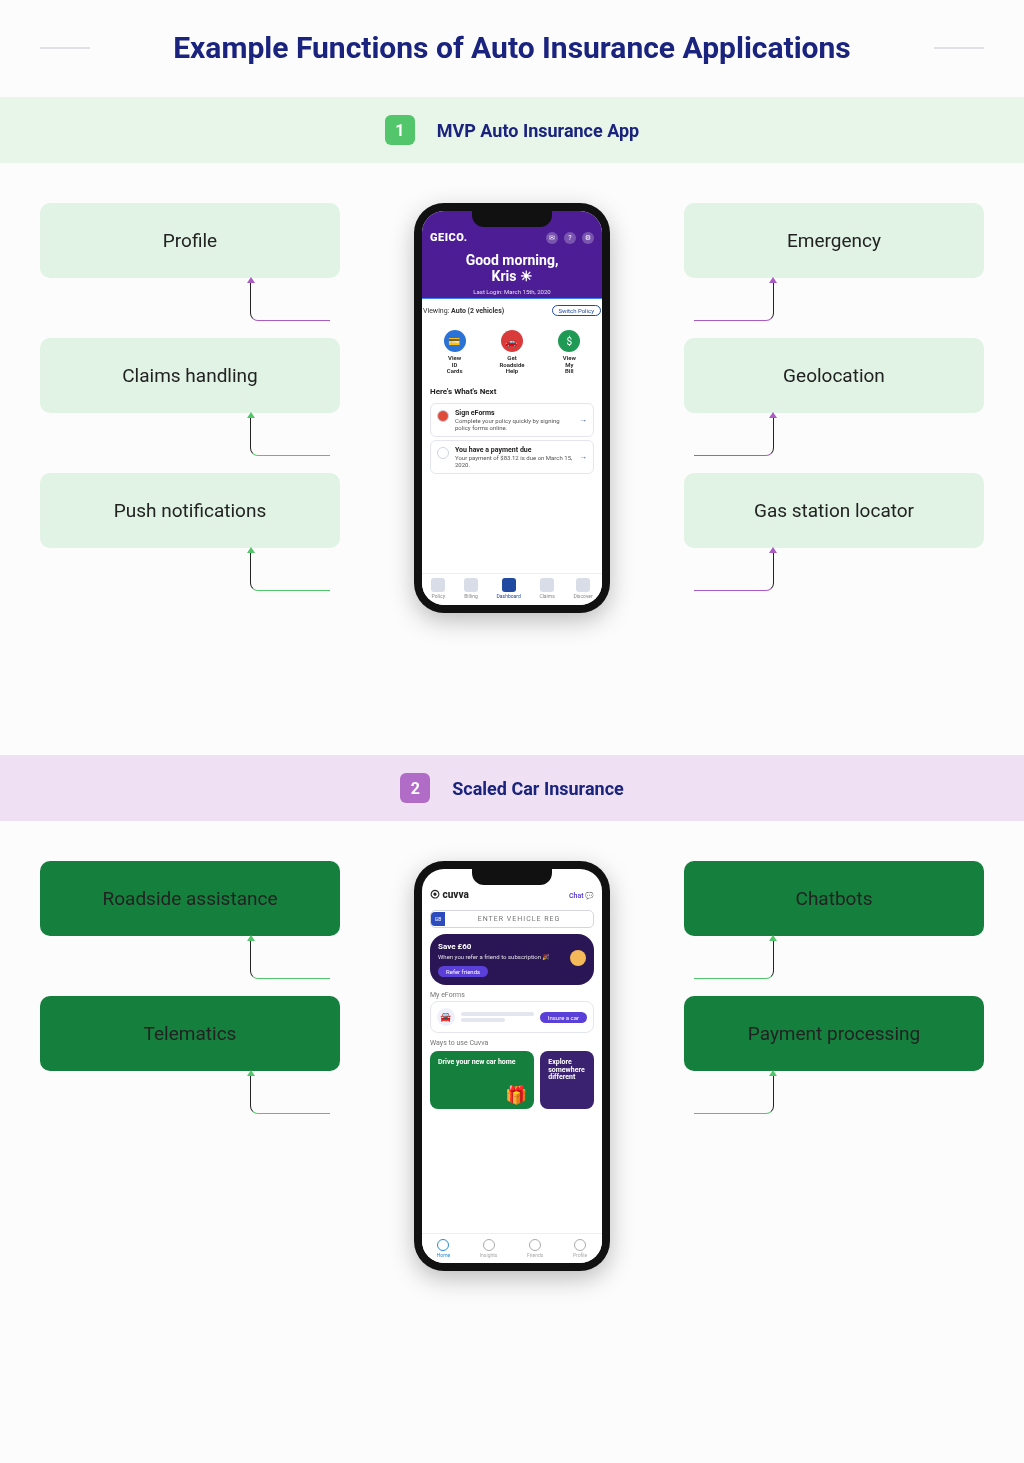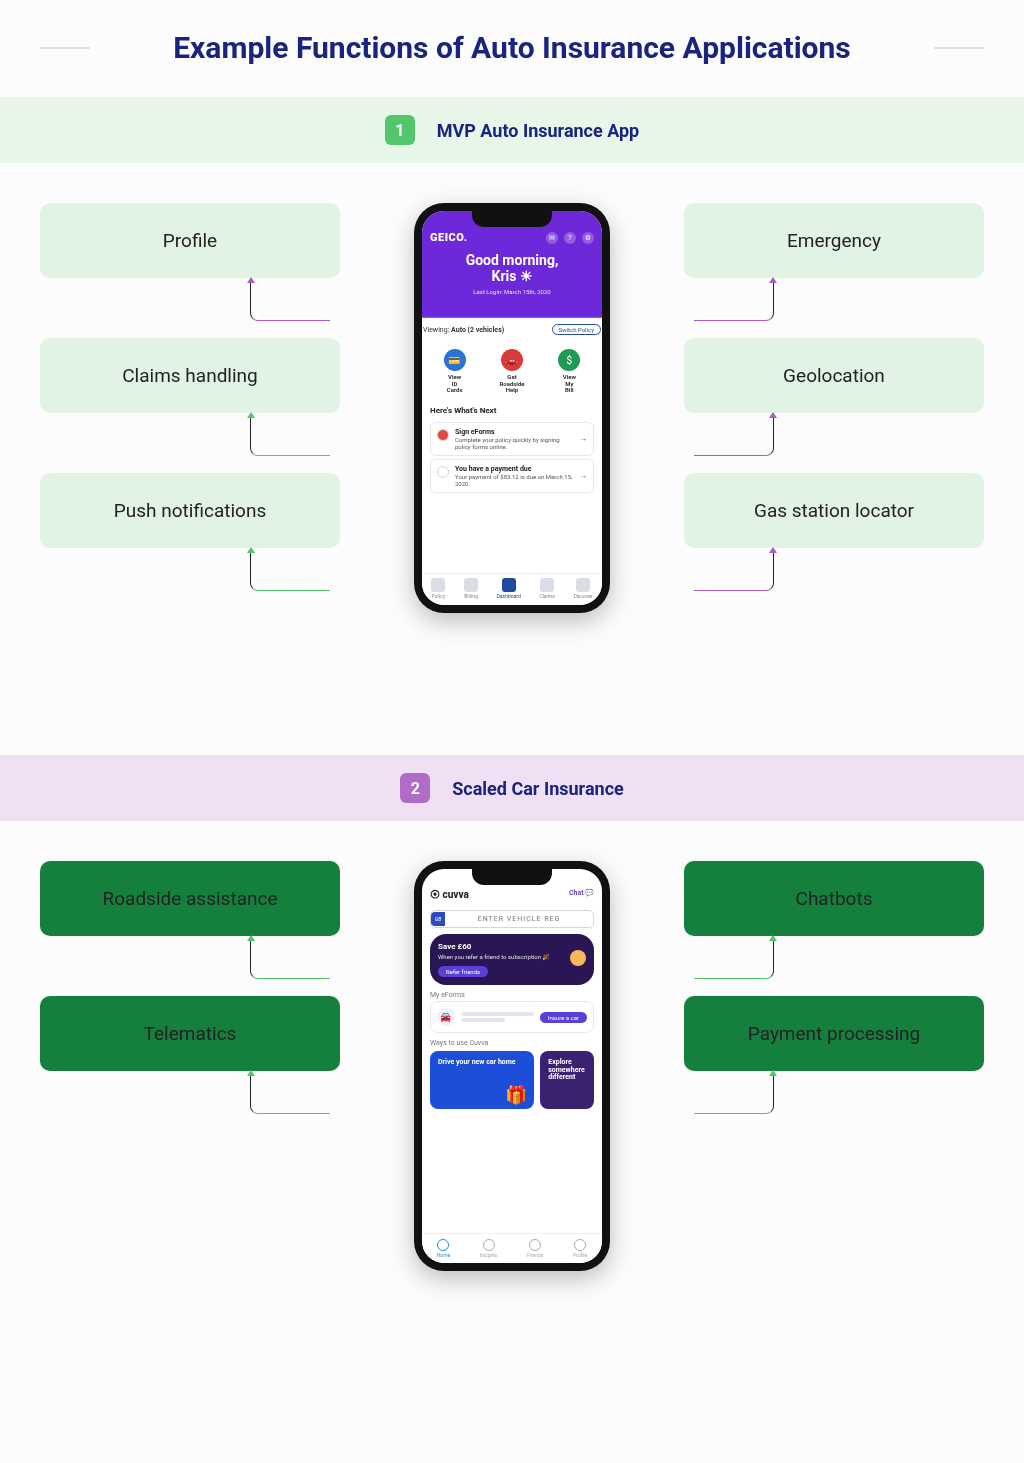--- a/index.html
+++ b/index.html
@@ -27,21 +27,21 @@
   .col.left .conn{left:210px;border-left:1.5px solid;top:78px}
   .col.left .conn::after{left:-4px}
   .col.right .conn{left:10px;border-right:1.5px solid;border-radius:0 0 8px 0;top:78px}
   .col.right .conn::after{right:-4px}
   .conn.cp{border-color:#aa5cc3}.conn.cp::after{border-bottom:6px solid #aa5cc3}
   .conn.cg{border-color:#52c66b}.conn.cg::after{border-bottom:6px solid #52c66b}
   
   .phone{position:absolute;left:50%;top:0;transform:translateX(-50%);width:196px;height:410px;background:#111;border-radius:30px;padding:8px;box-shadow:0 8px 24px rgba(0,0,0,.25)}
   .screen{width:100%;height:100%;background:#fff;border-radius:22px;overflow:hidden;position:relative;font-size:8px}
   .notch{position:absolute;top:0;left:50%;transform:translateX(-50%);width:80px;height:16px;background:#111;border-radius:0 0 12px 12px;z-index:5}
-  .hdr{background:#6d28d9;color:#fff;padding:20px 8px 22px;text-align:center}
+  .hdr{background:#4c1d95;color:#fff;padding:20px 8px 3px;text-align:center}
   .logo-row{display:flex;align-items:center;justify-content:space-between;margin-bottom:8px}
   .logo{font-weight:900;letter-spacing:.5px;font-size:11px}
   .hicons{display:flex;gap:6px}
   .hic{width:12px;height:12px;border-radius:50%;background:rgba(255,255,255,.25);display:flex;align-items:center;justify-content:center;font-size:7px}
   .greet{font-weight:700;font-size:14px}
   .sub{font-size:6px;opacity:.85;margin-top:4px}
   .bar{background:#fff;color:#333;border-top:1px solid #3b82f6;padding:6px 1px;display:flex;justify-content:space-between;align-items:center;font-size:7px}
   .chip{border:1px solid #1f4aa0;color:#1f4aa0;border-radius:10px;padding:1px 6px;font-size:6px}
   .q{display:flex;justify-content:space-around;padding:8px 4px}
   .qi{text-align:center;width:33%}
@@ -52,38 +52,38 @@
   .cdot{width:12px;height:12px;border-radius:50%;flex-shrink:0;margin-top:1px}
   .ct{font-weight:700;font-size:7px}
   .cd{font-size:6px;color:#555}
   .arr{margin-left:auto;align-self:center;color:#1f4aa0;font-weight:700}
   .tabbar{position:absolute;bottom:0;left:0;right:0;display:flex;justify-content:space-around;padding:4px 0 6px;background:#fff;border-top:1px solid #eee}
   .tab{text-align:center;font-size:5px;color:#888}
   .tab.active{color:#1f4aa0}
   .tic{width:14px;height:14px;margin:0 auto 1px;border-radius:3px;background:#d9dde8}
   .tab.active .tic{background:#1f4aa0}
   
-  .c-top{padding:20px 8px 6px;display:flex;justify-content:space-between;align-items:flex-start}
+  .c-top{padding:20px 8px 6px;display:flex;justify-content:space-between;align-items:flex-end}
   .c-logo{font-weight:800;font-size:10px}
   .c-chat{color:#5b3fd9;font-size:7px;font-weight:600}
   .c-reg{margin:4px 8px;border:1px solid #d5d5dd;border-radius:5px;display:flex;align-items:center}
   .c-gb{width:14px;background:#2b4bbf;color:#fff;font-size:5px;text-align:center;padding:4px 0;border-radius:4px 0 0 4px}
   .c-reg input{border:0;flex:1;text-align:center;font-size:7px;letter-spacing:1px;color:#999;padding:4px 0;background:transparent}
   .c-promo{margin:6px 8px;background:#2a1654;color:#fff;border-radius:16px;padding:8px;position:relative}
   .c-promo .t{font-weight:700;font-size:8px}
   .c-promo .d{font-size:6px;opacity:.85;margin:2px 0 6px}
   .c-btn{background:#5b3fd9;border-radius:10px;padding:2px 8px;font-size:6px;display:inline-block}
   .c-fr{position:absolute;right:8px;top:16px;width:16px;height:16px;border-radius:50%;background:#f6b95a}
   .c-lab{margin:6px 8px 2px;font-size:7px;color:#777}
   .c-gar{margin:0 8px;border:1px solid #e3e6ef;border-radius:8px;padding:6px;display:flex;align-items:center;gap:6px}
   .c-car{width:18px;height:18px;border-radius:50%;background:#eef1fb;display:flex;align-items:center;justify-content:center;font-size:9px}
   .c-lines{flex:1}.c-line{height:4px;background:#e3e6ef;border-radius:2px;margin:2px 0}.c-line.s{width:60%}
   .c-ins{background:#5b3fd9;color:#fff;border-radius:10px;padding:2px 8px;font-size:6px}
   .c-ways{display:flex;gap:6px;margin:4px 8px}
-  .c-way{flex:1.4;background:#1d4ed8;color:#fff;border-radius:8px;padding:8px;height:58px;position:relative;overflow:hidden}
+  .c-way{flex:1.4;background:#15803d;color:#fff;border-radius:8px;padding:8px;height:58px;position:relative;overflow:hidden}
   .c-way2{flex:.6;background:#3a2270}
   .c-way .t{font-weight:700;font-size:7px;line-height:1.1}
   .c-gift{position:absolute;right:6px;bottom:4px;font-size:18px}
   .c-tabs{position:absolute;bottom:0;left:0;right:0;display:flex;justify-content:space-around;padding:5px 0;border-top:1px solid #eee;background:#fff}
   .c-tab{text-align:center;font-size:5px;color:#aaa}
   .c-tab.a{color:#2b8ad6}
   .c-tic{width:12px;height:12px;margin:0 auto 1px;border-radius:50%;border:1.5px solid currentColor}
 </style>
 </head>
 <body>

